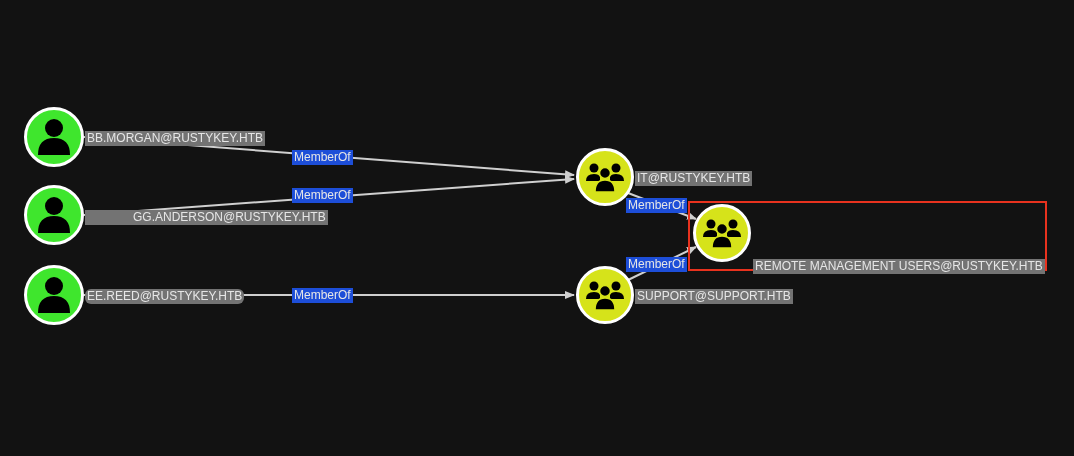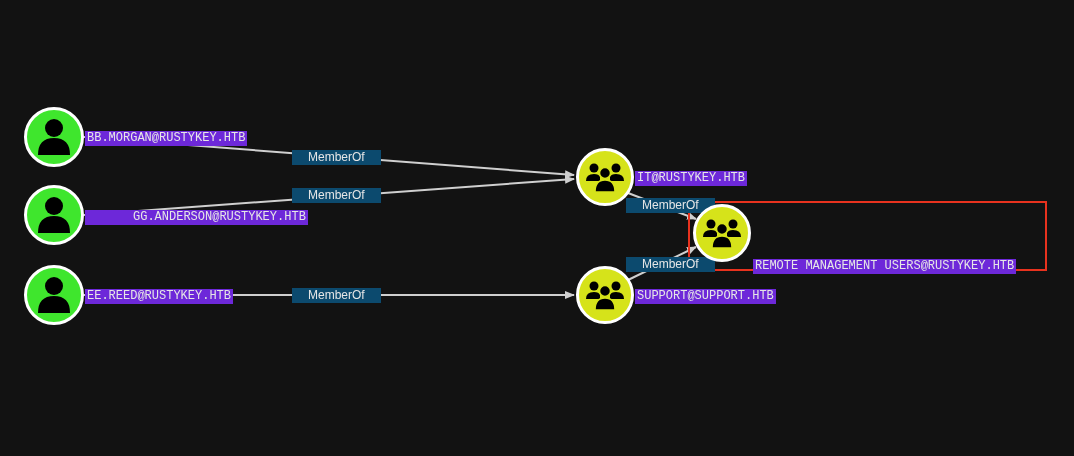--- a/index.html
+++ b/index.html
@@ -1,19 +1,19 @@
 <!DOCTYPE html>
 <html><head>
 <meta charset="utf-8">
 <style>
   html, body { margin:0; padding:0; }
   body { width:1074px; height:456px; background:#121212; position:relative; overflow:hidden; font-family:"Liberation Sans", sans-serif; }
   #graph { position:absolute; left:0; top:0; width:1074px; height:456px; }
-  .node-label { position:absolute; background:#6d28d9; color:#e6e6e6; font-size:12px; line-height:15px; padding:0 2px; white-space:nowrap;font-family:Liberation Mono, monospace; }
-  .edge-label { position:absolute; background:#0c4a6e; color:#e6e6e6; font-size:12px; line-height:15px; padding:0 16px; white-space:nowrap; }
+  .node-label { position:absolute; background:#737373; color:#e6e6e6; font-size:12px; line-height:15px; padding:0 2px; white-space:nowrap; }
+  .edge-label { position:absolute; background:#1d4ed8; color:#e6e6e6; font-size:12px; line-height:15px; padding:0 2px; white-space:nowrap; }
   .node { position:absolute; border-radius:50%; border:3px solid #ffffff; box-sizing:border-box; display:flex; align-items:center; justify-content:center; cursor:pointer; }
   .highlight { position:absolute; border:2px solid #e8321e; box-sizing:border-box; }
 </style>
 </head>
 <body>
 
 <svg id="graph" xmlns="http://www.w3.org/2000/svg" width="1074" height="456">
   <defs>
     <marker id="arrow" markerWidth="10" markerHeight="8" refX="9" refY="4" orient="auto" markerUnits="userSpaceOnUse">
       <path d="M0,0 L10,4 L0,8 Z" fill="#cfcfcf"></path>
@@ -51,21 +51,21 @@
   </svg>
 </div>
 <span class="node-label" style="left:85px; top:210px;padding-left:48px;">GG.ANDERSON@RUSTYKEY.HTB</span>
 
 <div class="node" style="left:24px; top:265px; width:60px; height:60px; background:#3fe62d;">
   <svg width="36" height="38" viewBox="0 0 36 38">
     <circle cx="18" cy="10" r="9" fill="#000"></circle>
     <path d="M2,37 Q2,20 18,20 Q34,20 34,37 Z" fill="#000"></path>
   </svg>
 </div>
-<span class="node-label" style="left:85px; top:289px;">EE.REED@RUSTYKEY.HTB</span>
+<span class="node-label" style="left:85px; top:289px;border-radius:6px;">EE.REED@RUSTYKEY.HTB</span>
 
 <div class="node" style="left:576px; top:148px; width:58px; height:58px; background:#d6e31a;">
   <svg width="38" height="30" viewBox="0 0 38 30">
     <circle cx="8" cy="6" r="4.5" fill="#000"></circle>
     <circle cx="30" cy="6" r="4.5" fill="#000"></circle>
     <path d="M0,19 Q0,12 8,12 Q13,12 14,15 L14,19 Z" fill="#000"></path>
     <path d="M38,19 Q38,12 30,12 Q25,12 24,15 L24,19 Z" fill="#000"></path>
     <circle cx="19" cy="11" r="5.5" fill="#000" stroke="#d6e31a" stroke-width="1.5"></circle>
     <path d="M9,30 Q9,18 19,18 Q29,18 29,30 Z" fill="#000" stroke="#d6e31a" stroke-width="1.5"></path>
   </svg>

